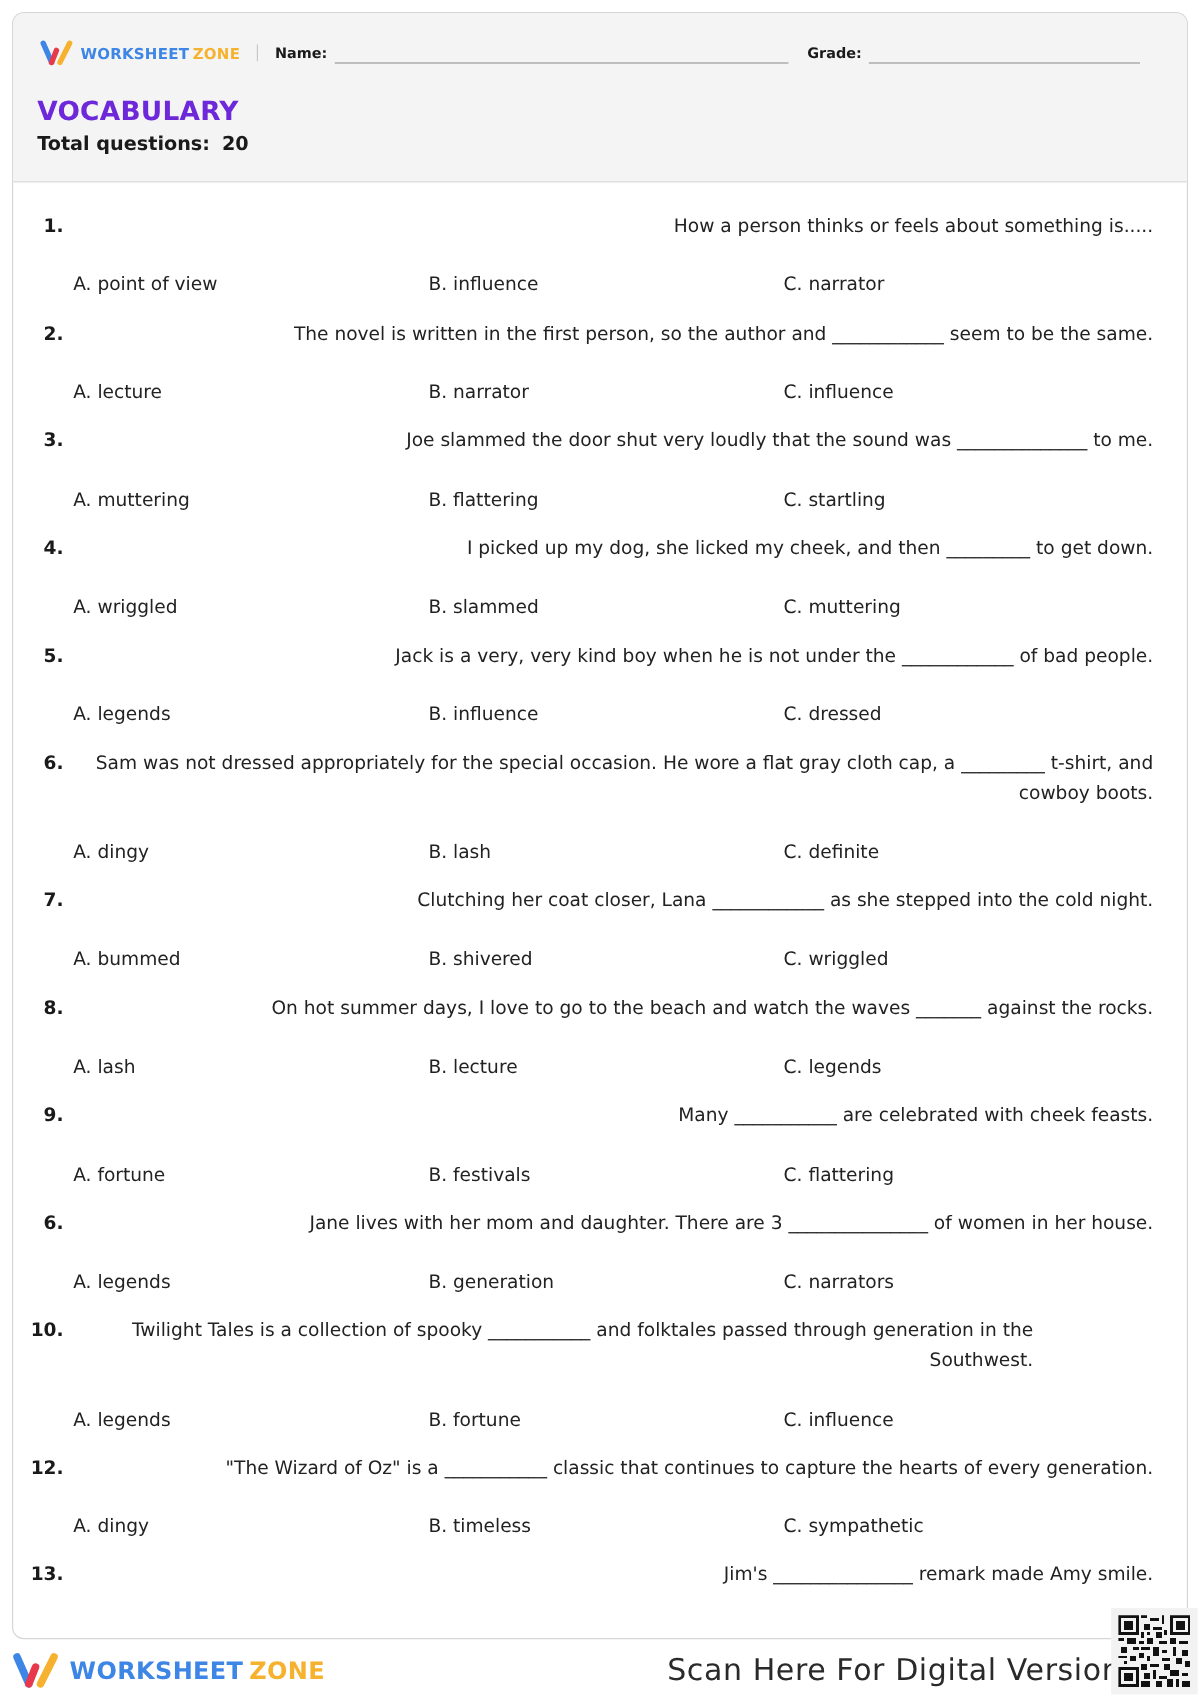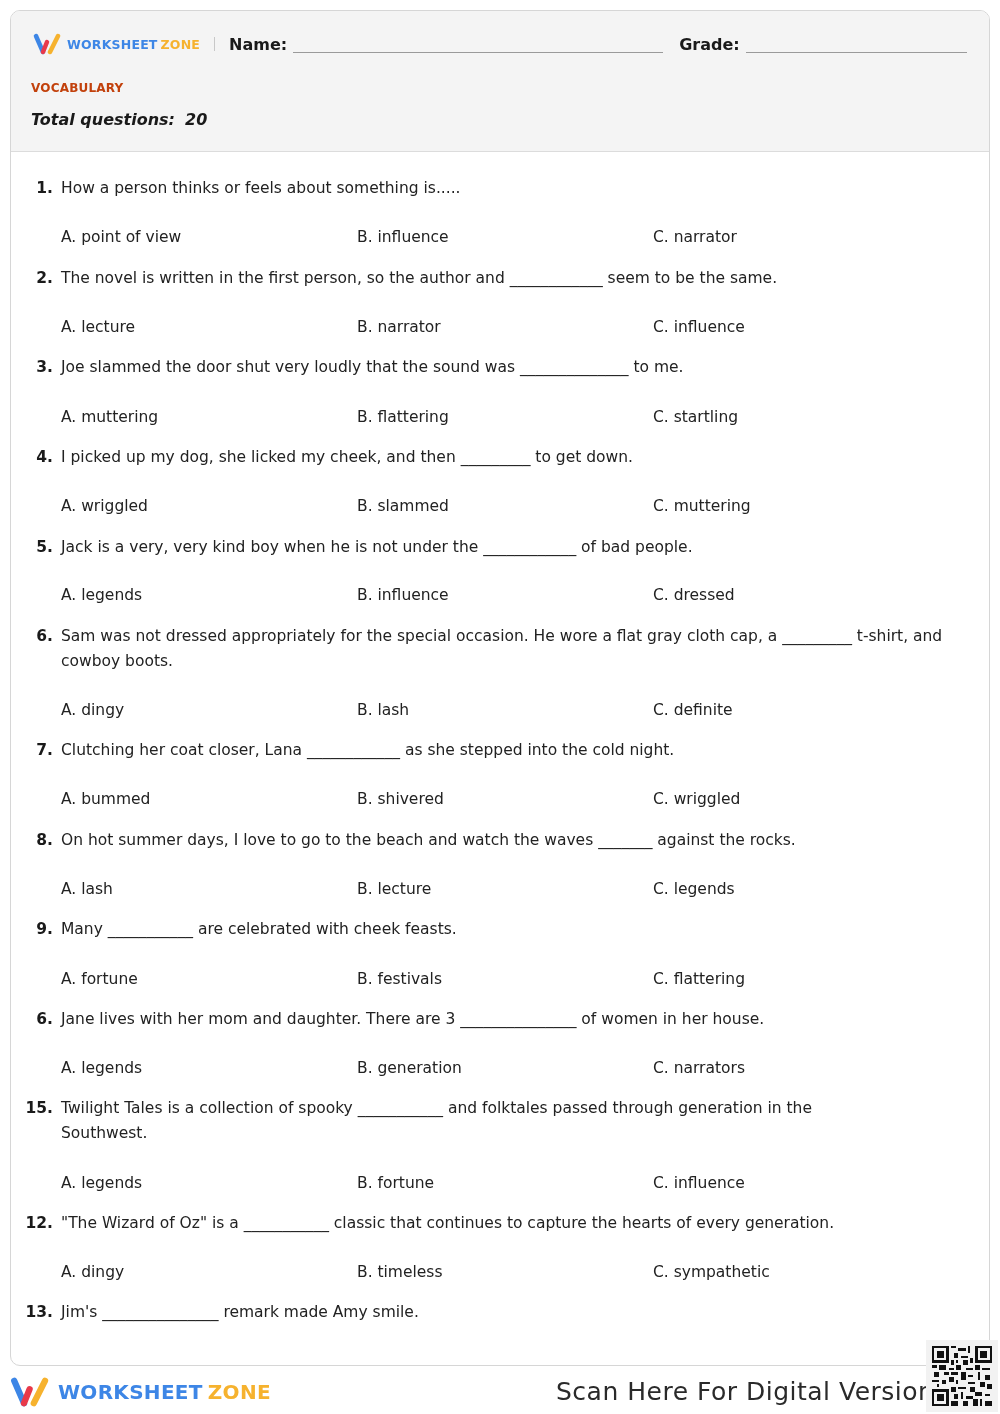--- a/index.html
+++ b/index.html
@@ -19,39 +19,39 @@
     .top-row {
       position: absolute; left: 22px; top: 20px; right: 22px; height: 26px;
       display: flex; align-items: center;
     }
     .logo { display: flex; align-items: center; }
     .logo svg { display: block; }
     .logo-text { font-family: "DejaVu Sans", sans-serif; font-weight: bold; font-size: 12.5px; letter-spacing: 0.2px; margin-left: 4px; }
     .logo-text .w { color: #3d86e6; }
     .logo-text .z { color: #f6b22e; margin-left: 3px; }
     .sep { width: 1px; height: 14px; background: #c8c8c8; margin: 0 14px 0 14px; }
-    .field-label { font-weight: bold; font-size: 16px; color: #1a1a1a; }
+    .field-label { font-weight: bold; font-size: 12px; color: #1a1a1a; }
     .field-line { border-bottom: 1px solid #9a9a9a; height: 14px; margin-left: 6px; align-self: flex-end; margin-bottom: 4px; }
     .name-line { width: 378px; }
     .grade-label { margin-left: 16px; }
     .grade-line { width: 226px; }
     .title {
-      position: absolute; left: 20px; top: 70px; font-weight: bold; font-size: 12px; color: #c2410c; letter-spacing: 0.2px;
+      position: absolute; left: 20px; top: 70px; font-weight: bold; font-size: 22px; color: #6d28d9; letter-spacing: 0.2px;
     }
     .total {
-      position: absolute; left: 20px; top: 99px; font-weight: bold; font-size: 16px; color: #1a1a1a; font-style: italic;
+      position: absolute; left: 20px; top: 99px; font-weight: bold; font-size: 16px; color: #1a1a1a;
     }
     .total .num { margin-left: 10px; }
     .questions { position: absolute; left: 0; top: 141px; right: 0; }
     .q { position: absolute; left: 0; right: 0; }
     .q-num {
       position: absolute; right: calc(100% - 42px); font-weight: bold; font-size: 15.5px; color: #1a1a1a; text-align: right; white-space: nowrap;
     }
     .q-text {
-      position: absolute; left: 50px; width: 900px; font-size: 15.5px; line-height: 25px; color: #222;
+      position: absolute; left: 50px; width: 900px; font-size: 15.5px; line-height: 25px; color: #222; text-align: right;
     }
     .q-num { line-height: 25px; }
     .opt { position: absolute; font-size: 15.5px; color: #222; white-space: nowrap; }
     .opt.a { left: 50px; }
     .opt.b { left: 346px; }
     .opt.c { left: 642px; }
     .footer-logo { position: absolute; left: 10px; top: 1376px; display: flex; align-items: center; }
     .footer-logo .logo-text { font-size: 20px; margin-left: 6px; letter-spacing: 0.3px; }
     .footer-logo .logo-text .z { margin-left: 5px; }
     .scan-text {
@@ -165,21 +165,21 @@
 
     <div class="q" style="top:855px">
       <span class="q-num">6.</span>
       <div class="q-text">Jane lives with her mom and daughter. There are 3 _______________ of women in her house.</div>
       <span class="opt a" style="top:52px">A. legends</span>
       <span class="opt b" style="top:52px">B. generation</span>
       <span class="opt c" style="top:52px">C. narrators</span>
     </div>
 
     <div class="q" style="top:944px">
-      <span class="q-num">15.</span>
+      <span class="q-num">10.</span>
       <div class="q-text" style="width:800px">Twilight Tales is a collection of spooky ___________  and folktales passed through generation in the Southwest.</div>
       <span class="opt a" style="top:78px">A. legends</span>
       <span class="opt b" style="top:78px">B. fortune</span>
       <span class="opt c" style="top:78px">C. influence</span>
     </div>
 
     <div class="q" style="top:1059px">
       <span class="q-num">12.</span>
       <div class="q-text">"The Wizard of Oz" is a ___________ classic that continues to capture the hearts of every generation.</div>
       <span class="opt a" style="top:52px">A. dingy</span>

